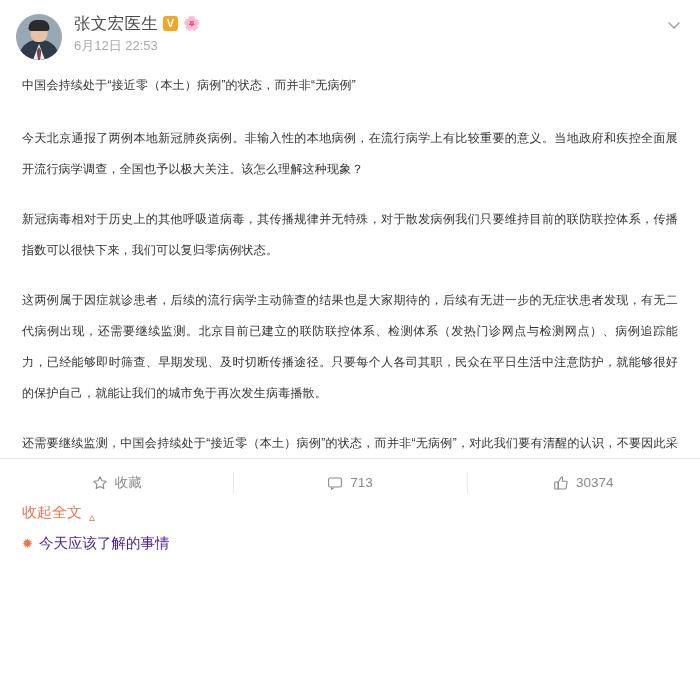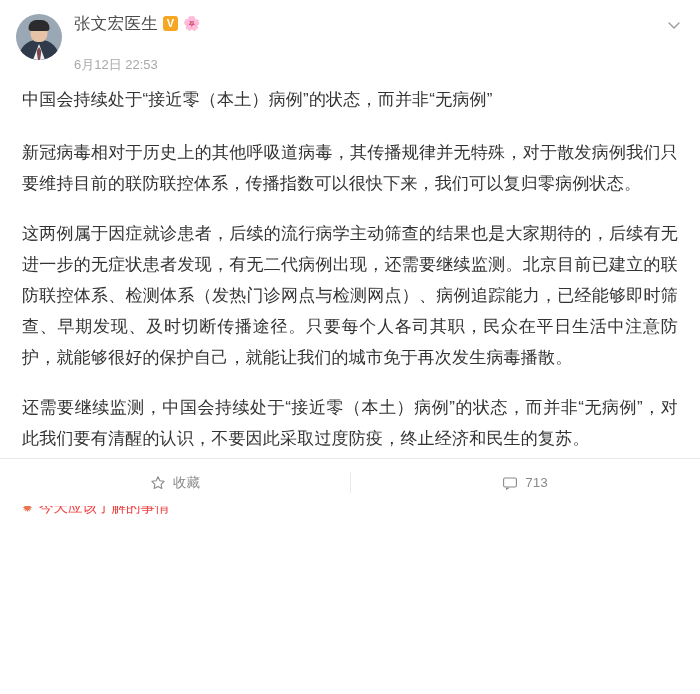--- a/index.html
+++ b/index.html
@@ -115,37 +115,37 @@
     color: #fff;
     font-size: 11px;
     font-weight: bold;
     line-height: 1;
   }
   .flower-icon {
     font-size: 14px;
     line-height: 1;
   }
   .timestamp {
-    margin-top: 24px;
+    margin-top: 5px;
     font-size: 13px;
     color: #a9a9a9;
   }
   .collapse-arrow {
     position: absolute;
     right: 18px;
     top: 17px;
     width: 16px;
     height: 16px;
     cursor: pointer;
   }
   .collapse-arrow svg { display: block; }
 
   .content {
     padding: 10px 22px 0 22px;
-    font-size: 17px;
+    font-size: 12px;
     line-height: 31px;
     color: #333333;
     letter-spacing: 0.2px;
   }
   .content p {
     margin: 0 0 19px 0;
     text-align: justify;
   }
   .content p.lead {
     margin-bottom: 22px;
@@ -173,21 +173,21 @@
     display: flex;
     align-items: center;
     gap: 6px;
     font-size: 14.5px;
   }
   .topic-icon {
     color: #eb7350;
     font-size: 13px;
   }
   .topic-text {
-    color: #ef4444;
+    color: #4c1d95;
     cursor: pointer;
   }
 
   .actions {
     position: absolute;
     left: 0;
     bottom: 0;
     width: 700px;
     height: 47px;
     border-top: 1px solid #e8e8e8;
@@ -241,20 +241,21 @@
     </div>
     <div class="collapse-arrow">
       <svg width="16" height="16" viewBox="0 0 16 16" aria-hidden="true">
         <path d="M3 6 L8 11 L13 6" fill="none" stroke="#9b9b9b" stroke-width="1.4" stroke-linecap="round" stroke-linejoin="round"></path>
       </svg>
     </div>
   </div>
 
   <div class="content">
     <p class="lead">中国会持续处于“接近零（本土）病例”的状态，而并非“无病例”</p>
+    <p>今天北京通报了两例本地新冠肺炎病例。非输入性的本地病例，在流行病学上有比较重要的意义。当地政府和疾控全面展开流行病学调查，全国也予以极大关注。该怎么理解这种现象？</p>
     <p>新冠病毒相对于历史上的其他呼吸道病毒，其传播规律并无特殊，对于散发病例我们只要维持目前的联防联控体系，传播指数可以很快下来，我们可以复归零病例状态。</p>
     <p>这两例属于因症就诊患者，后续的流行病学主动筛查的结果也是大家期待的，后续有无进一步的无症状患者发现，有无二代病例出现，还需要继续监测。北京目前已建立的联防联控体系、检测体系（发热门诊网点与检测网点）、病例追踪能力，已经能够即时筛查、早期发现、及时切断传播途径。只要每个人各司其职，民众在平日生活中注意防护，就能够很好的保护自己，就能让我们的城市免于再次发生病毒播散。</p>
     <p>还需要继续监测，中国会持续处于“接近零（本土）病例”的状态，而并非“无病例”，对此我们要有清醒的认识，不要因此采取过度防疫，终止经济和民生的复苏。</p>
   </div>
 
   <div class="expand-row">
     <span class="expand-link">收起全文</span>
     <span class="expand-chev">▵</span>
   </div>
 
@@ -274,15 +275,24 @@
     </div>
     <div class="action">
       <span>
         <svg width="16" height="16" viewBox="0 0 16 16" aria-hidden="true">
           <rect x="1.6" y="3" width="12.8" height="9" rx="1.6" fill="none" stroke="#8a8a8a" stroke-width="1.1"></rect>
           <path d="M4.5 12.6 L4.5 14.4 L7 12.6" fill="none" stroke="#8a8a8a" stroke-width="1.1" stroke-linejoin="round"></path>
         </svg>
       </span>
       <span>713</span>
     </div>
+    <div class="action">
+      <span>
+        <svg width="16" height="16" viewBox="0 0 16 16" aria-hidden="true">
+          <path d="M5.4 14 V7 L8.3 1.9 C9.3 1.9 9.9 2.6 9.7 3.6 L9.2 6.2 H13 C13.8 6.2 14.3 6.9 14.1 7.7 L13 12.8 C12.85 13.6 12.3 14 11.6 14 Z" fill="none" stroke="#8a8a8a" stroke-width="1.1" stroke-linejoin="round"></path>
+          <rect x="1.7" y="7" width="3.4" height="7" rx="0.7" fill="none" stroke="#8a8a8a" stroke-width="1.1"></rect>
+        </svg>
+      </span>
+      <span>30374</span>
+    </div>
   </div>
 
 </div>
 
 </body></html>

